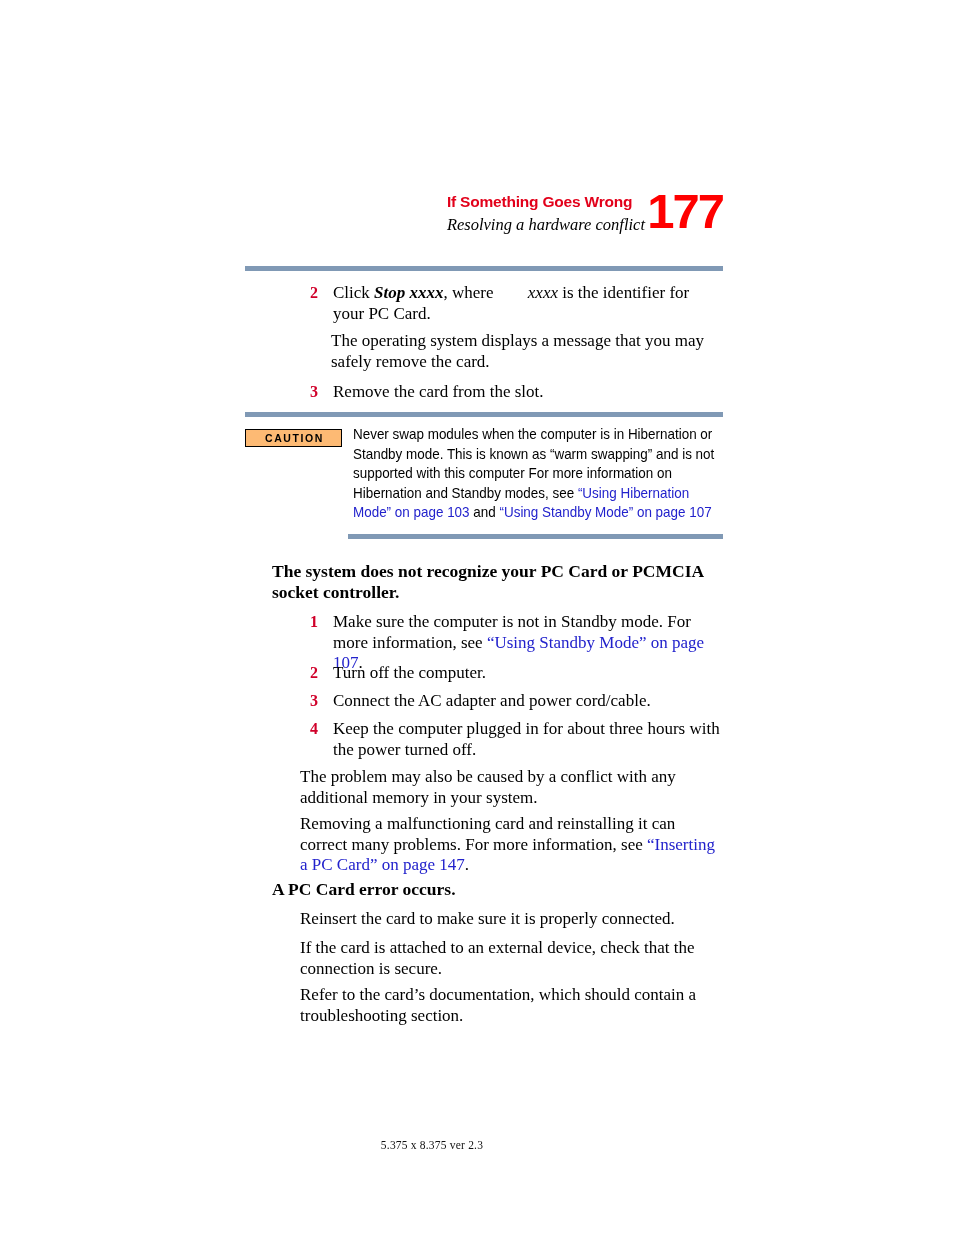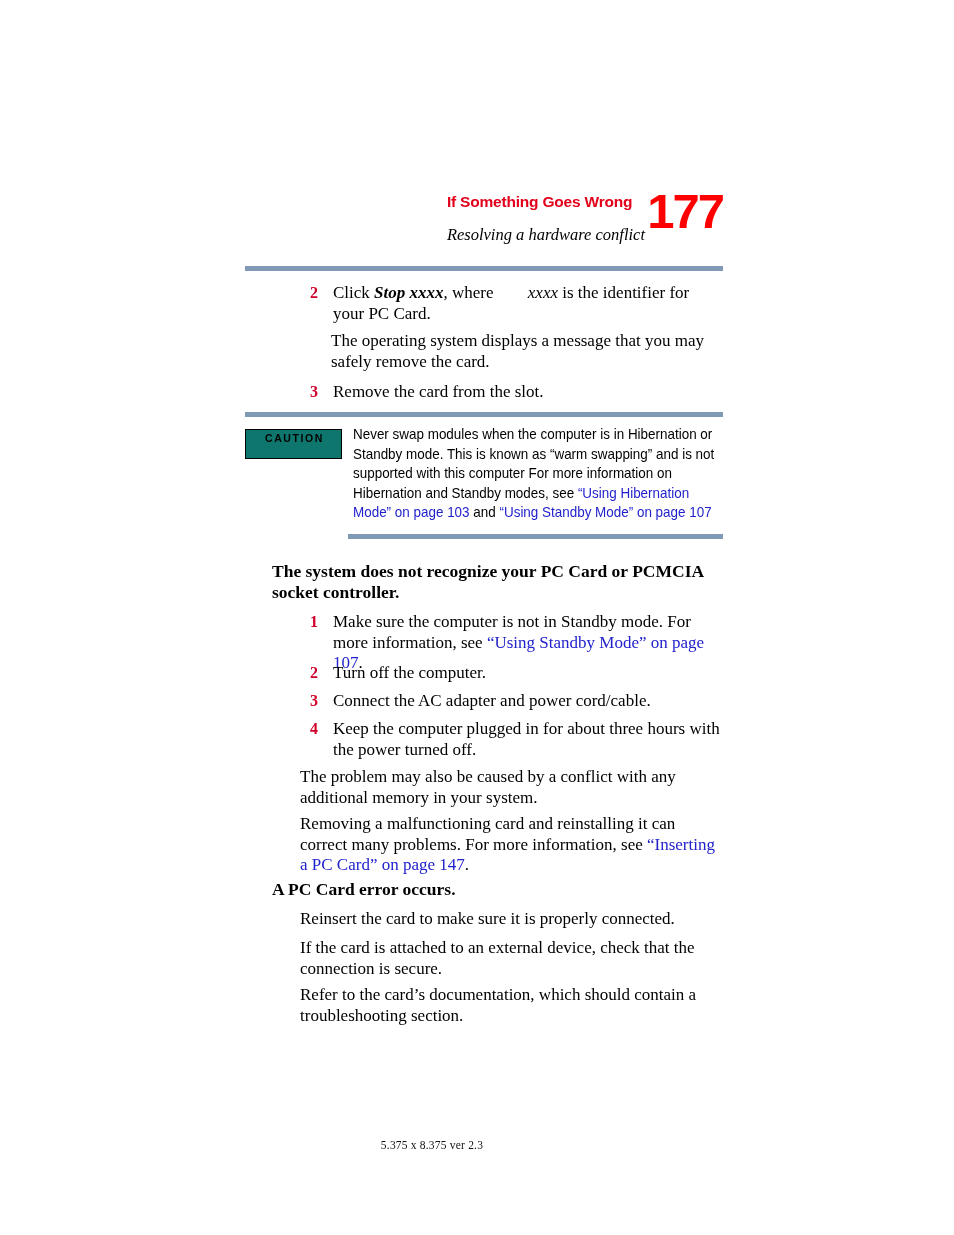--- a/index.html
+++ b/index.html
@@ -44,21 +44,21 @@
     letter-spacing: -0.2px;
     line-height: 19px;
     white-space: nowrap;
   }
   .header-section {
     font-family: "Liberation Serif", "DejaVu Serif", serif;
     font-style: italic;
     font-size: 16.5px;
     color: #000000;
     line-height: 21px;
-    margin-top: 13px;
+    margin-top: 3px;
     white-space: nowrap;
   }
   .page-number {
     position: absolute;
     right: 0;
     top: -8px;
     font-family: "Liberation Sans", "DejaVu Sans", sans-serif;
     font-weight: bold;
     font-size: 49px;
     color: #ff0000;
@@ -123,29 +123,29 @@
     left: 245px;
     top: 425px;
     width: 478px;
   }
   .caution-label {
     position: absolute;
     left: 0;
     top: 4px;
     width: 97px;
     box-sizing: border-box;
-    background: #0f766e;
+    background: #fdba74;
     border: 1.2px solid #000000;
     text-align: center;
     font-family: "Liberation Sans", "DejaVu Sans", sans-serif;
     font-weight: bold;
     font-size: 10.5px;
     letter-spacing: 1.6px;
     color: #000000;
-    padding: 2px 0 14px 2px;
+    padding: 2px 0 2px 2px;
     line-height: 12px;
   }
   .caution-body {
     margin-left: 108px;
     font-family: "Liberation Sans", "DejaVu Sans", sans-serif;
     font-size: 14.3px;
     line-height: 19.5px;
     color: #000000;
     transform: scaleX(0.94);
     transform-origin: left top;

